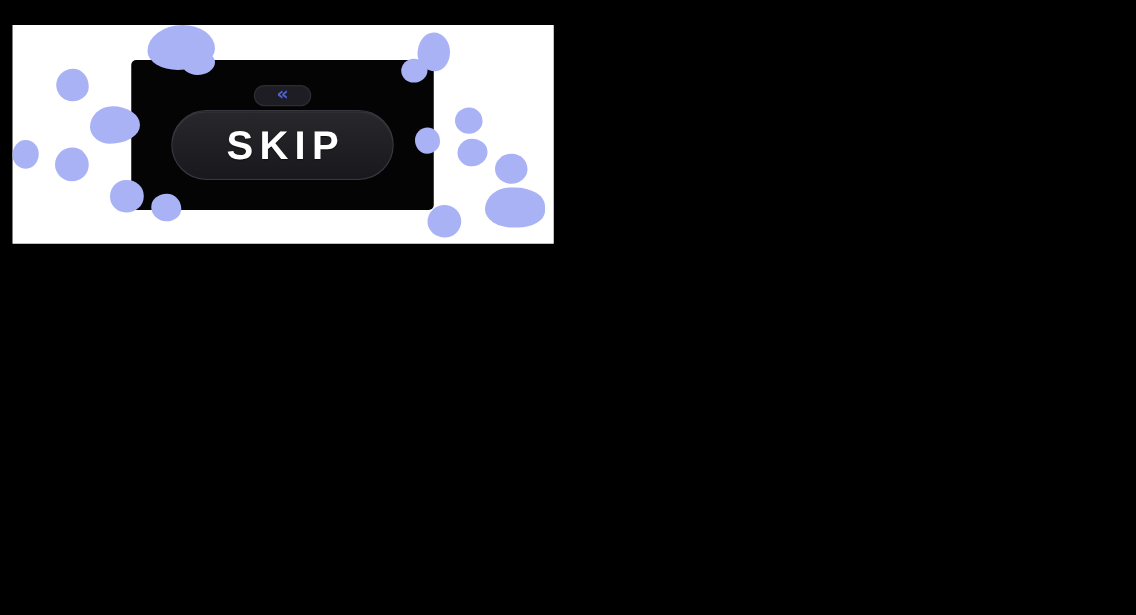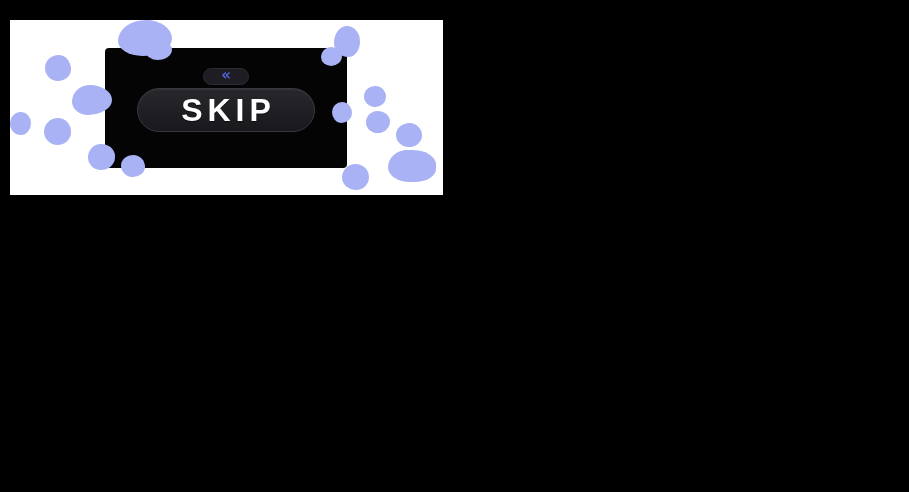--- a/index.html
+++ b/index.html
@@ -45,21 +45,21 @@
   }
   .chev {
     color: var(--chip-icon-color, #4c5bd4);
     font-size: 15px;
     font-weight: bold;
     line-height: 1;
     transform: translateY(-1px);
   }
   .skip {
     margin-top: 3px;
-    width: 178px; height: 44px;
+    width: 178px; height: 56px;
     background: linear-gradient(#27272c, #19191d);
     border: 1px solid #37373f;
     border-radius: 28px;
     box-shadow: inset 0 1px 0 rgba(255,255,255,0.06);
     display: flex;
     align-items: center;
     justify-content: center;
     cursor: pointer;
   }
   .skip-label {

